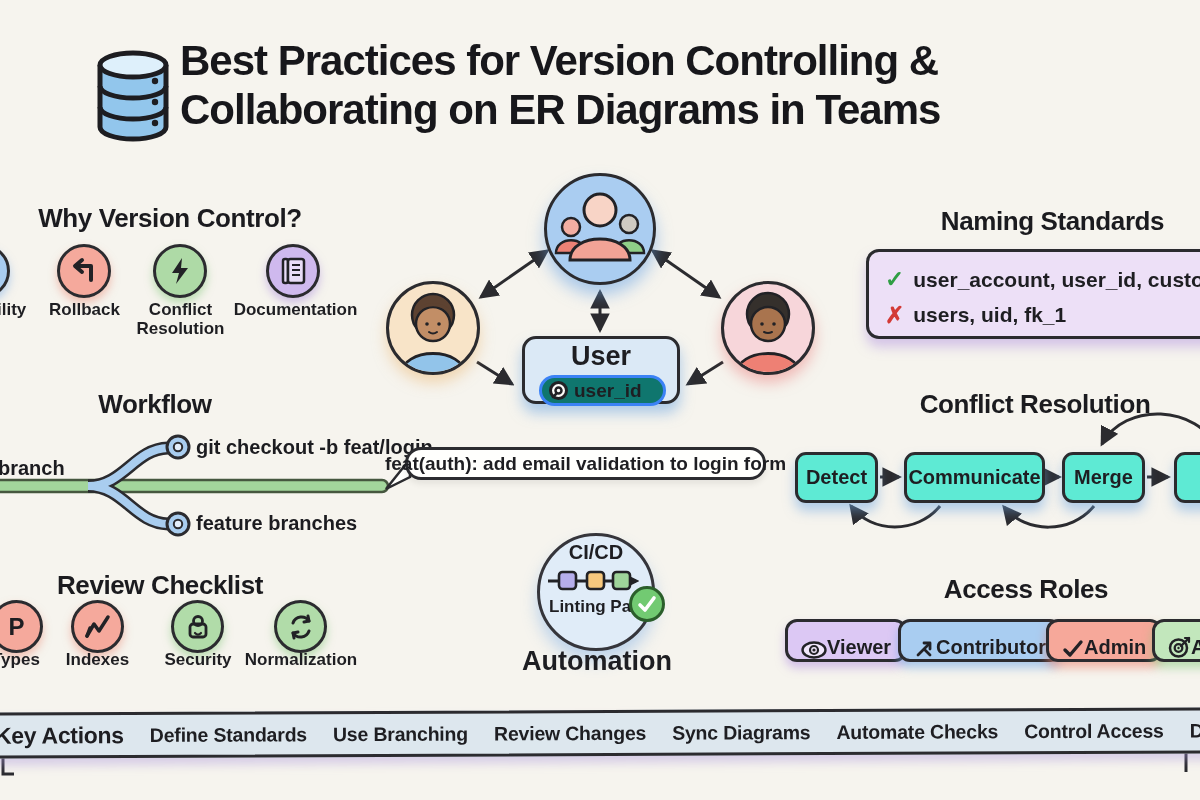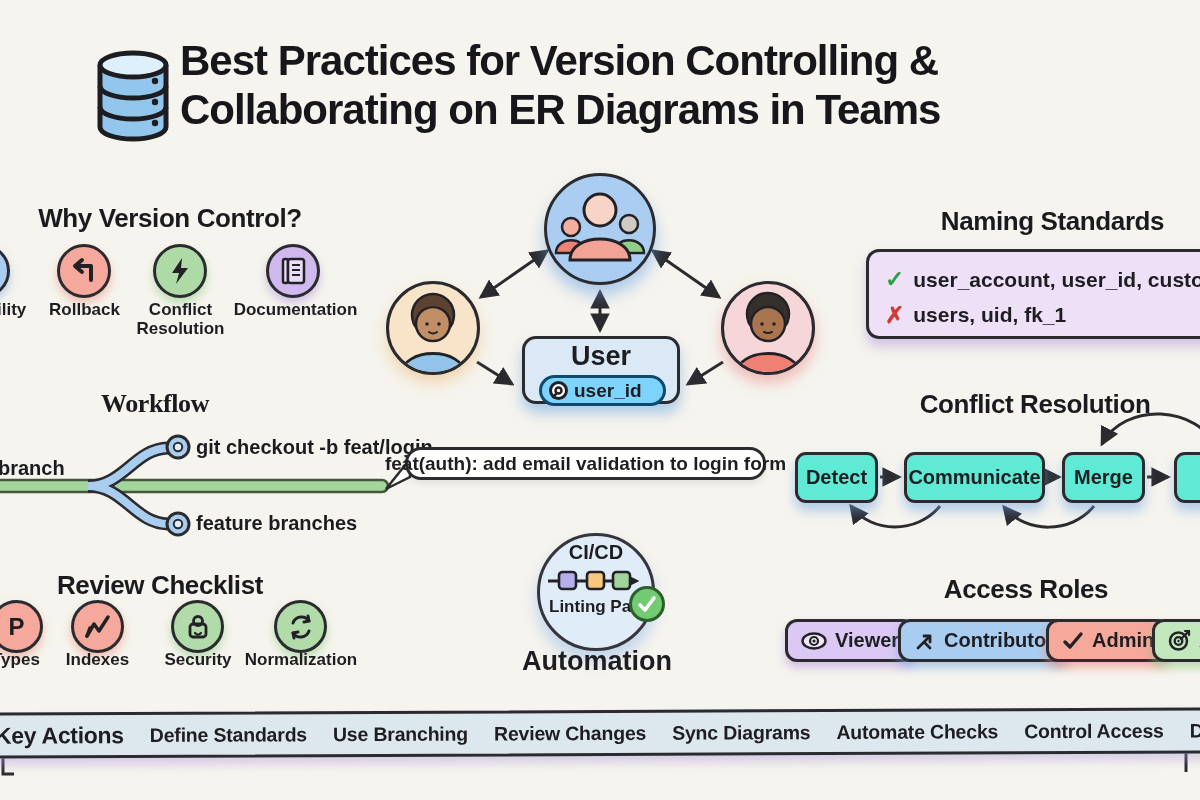--- a/index.html
+++ b/index.html
@@ -13,40 +13,40 @@
   .title { position:absolute; left:180px; top:36px; width:980px; font-size:42px; font-weight:800; letter-spacing:-1px; line-height:1.17; color:#17171b; z-index:3; }
   
   .h2 { position:absolute; font-size:26px; font-weight:800; letter-spacing:-0.4px; color:#1b1b1f; text-align:center; z-index:3; }
   
   .cicon { position:absolute; width:54px; height:54px; border-radius:50%; border:3px solid #2b2b2f; display:flex; align-items:center; justify-content:center; z-index:3; }
   .ilabel { position:absolute; font-size:17px; font-weight:700; text-align:center; line-height:1.12; color:#1e1e22; z-index:3; white-space:pre-line; }
   
   .bigcircle { position:absolute; border-radius:50%; border:3px solid #2b2b2f; overflow:hidden; z-index:3; }
   .entity { position:absolute; left:522px; top:336px; width:158px; height:68px; background:#dbe9f6; border:3px solid #2b2b2f; border-radius:14px; z-index:3; box-shadow:0 9px 14px rgba(110,165,225,.55); text-align:center; }
   .entity .ename { font-size:27px; font-weight:800; line-height:1.2; margin-top:1px; }
-  .epill { position:absolute; left:14px; top:36px; width:127px; height:31px; background:#7dd3fc; border:3px solid #0c4a6e; border-radius:16px; display:flex; align-items:center; gap:5px; padding-left:6px; }
+  .epill { position:absolute; left:14px; top:36px; width:127px; height:31px; background:#0f766e; border:3px solid #3b82f6; border-radius:16px; display:flex; align-items:center; gap:5px; padding-left:6px; }
   .epill span { font-size:19px; font-weight:800; }
   
   .naming-box { position:absolute; left:866px; top:249px; width:400px; height:90px; background:#ede0f7; border:3px solid #2b2b2f; border-radius:13px; z-index:3; padding:10px 0 0 16px; box-shadow:0 8px 12px rgba(180,150,225,.5); }
   .nrow { display:flex; align-items:center; gap:9px; font-size:21px; font-weight:800; line-height:1.55; white-space:nowrap; }
   .nmark-good { color:#2f9e44; font-size:23px; font-weight:800; }
   .nmark-bad { color:#d33a36; font-size:23px; font-weight:800; }
   
   .wlabel { position:absolute; font-size:20px; font-weight:800; color:#1c1c20; z-index:3; white-space:nowrap; }
   .bubble { position:absolute; left:405px; top:447px; width:361px; height:33px; background:#fffffd; border:3px solid #2b2b2f; border-radius:16px; z-index:3; display:flex; align-items:center; justify-content:center; font-size:19px; font-weight:800; white-space:nowrap; box-shadow:0 4px 6px rgba(0,0,0,.07); }
   
   .step { position:absolute; top:452px; height:51px; background:#5eead4; border:3px solid #2b2b2f; border-radius:11px; z-index:3; display:flex; align-items:center; justify-content:center; font-size:20px; font-weight:800; box-shadow:0 8px 12px rgba(110,165,225,.5); }
   
   .auto-circle { position:absolute; left:537px; top:533px; width:118px; height:118px; background:#e0ecf8; border:3px solid #35353b; border-radius:50%; z-index:3; box-shadow:0 10px 16px rgba(120,170,230,.45); }
   .cicd { position:absolute; left:537px; top:541px; width:118px; text-align:center; font-size:20px; font-weight:800; z-index:4; }
   .linting { position:absolute; left:549px; top:597px; font-size:17px; font-weight:800; z-index:4; white-space:nowrap; }
   .checkball { position:absolute; left:629px; top:586px; width:36px; height:36px; background:#72ca72; border:3px solid #2b5e2b; border-radius:50%; z-index:5; display:flex; align-items:center; justify-content:center; }
   .autolabel { position:absolute; left:512px; top:646px; width:170px; text-align:center; font-size:27px; font-weight:800; z-index:3; }
   
-  .pill { position:absolute; top:619px; height:43px; border:3px solid #2b2b2f; border-radius:12px; display:flex; align-items:center; gap:8px; padding:0 13px; font-size:20px; font-weight:800; z-index:3; white-space:nowrap; }
+  .pill { position:absolute; top:619px; height:43px; border:3px solid #2b2b2f; border-radius:12px; display:flex; align-items:flex-end; gap:0; padding:0 13px; font-size:20px; font-weight:800; z-index:3; white-space:nowrap; }
   
   .kbar { position:absolute; left:-12px; top:710px; width:1226px; height:46px; background:#dde7ee; border:3px solid #2b2b2f; z-index:3; display:flex; align-items:center; white-space:nowrap; overflow:hidden; transform:rotate(-0.25deg); box-shadow:0 7px 10px rgba(170,150,220,.4); }
   .kbar .khead { font-size:23px; font-weight:800; margin-left:4px; letter-spacing:-0.3px; }
   .ka-item { font-size:19.5px; font-weight:800; letter-spacing:-0.2px; }
   .kdot { display:inline-block; width:6px; height:6px; border-radius:50%; background:#2b2b2f; margin:0 12px 2px 14px; vertical-align:middle; }
 </style>
 </head>
 <body>
 
 <div id="canvas">
@@ -193,21 +193,21 @@
     <div class="nrow">
       <span class="nmark-good">✓</span>
       <span>user_account, user_id, customer</span>
     </div>
     <div class="nrow">
       <span class="nmark-bad">✗</span>
       <span>users, uid, fk_1</span>
     </div>
   </div>
 
-  <div class="h2" style="left:35px; top:389px; width:240px;font-family:Liberation Serif, serif;">Workflow</div>
+  <div class="h2" style="left:35px; top:389px; width:240px;">Workflow</div>
   <div class="wlabel" style="left:-2px; top:457px;">branch</div>
   <div class="wlabel" style="left:196px; top:436px;">git checkout -b feat/login</div>
   <div class="wlabel" style="left:196px; top:512px;">feature branches</div>
   <div class="bubble">feat(auth): add email validation to login form</div>
 
   <div class="h2" style="left:905px; top:389px; width:260px;">Conflict Resolution</div>
   <div class="step" style="left:795px; width:83px;">Detect</div>
   <div class="step" style="left:904px; width:141px;">Communicate</div>
   <div class="step" style="left:1062px; width:83px;">Merge</div>
   <div class="step" style="left:1174px; width:72px;"></div>

